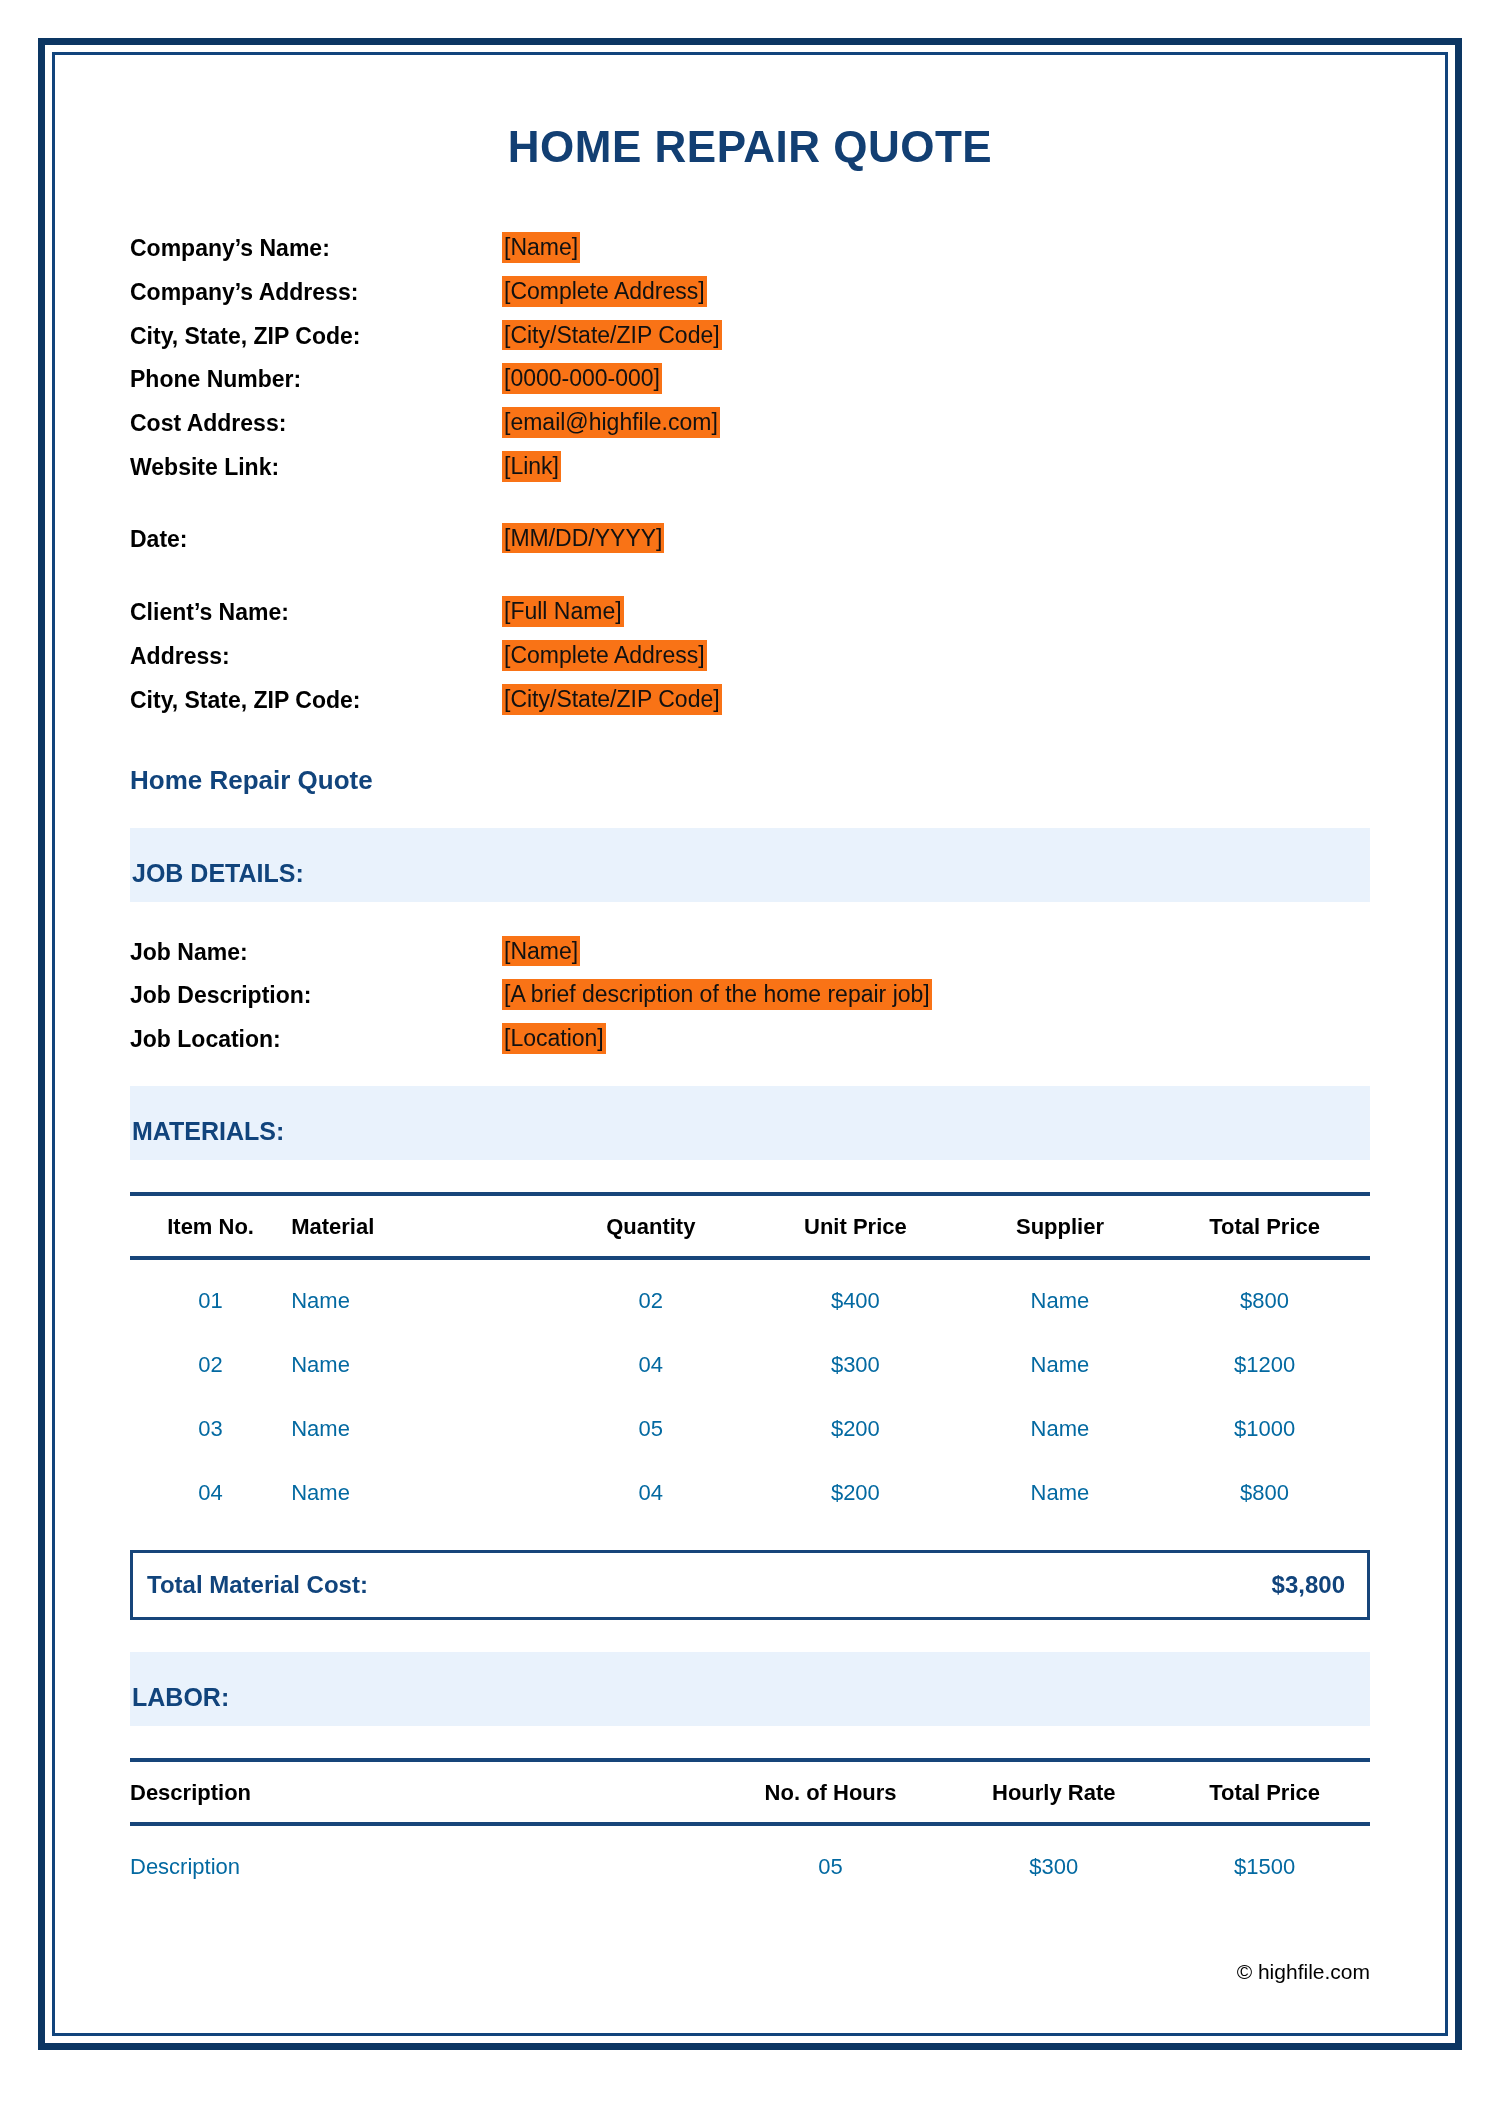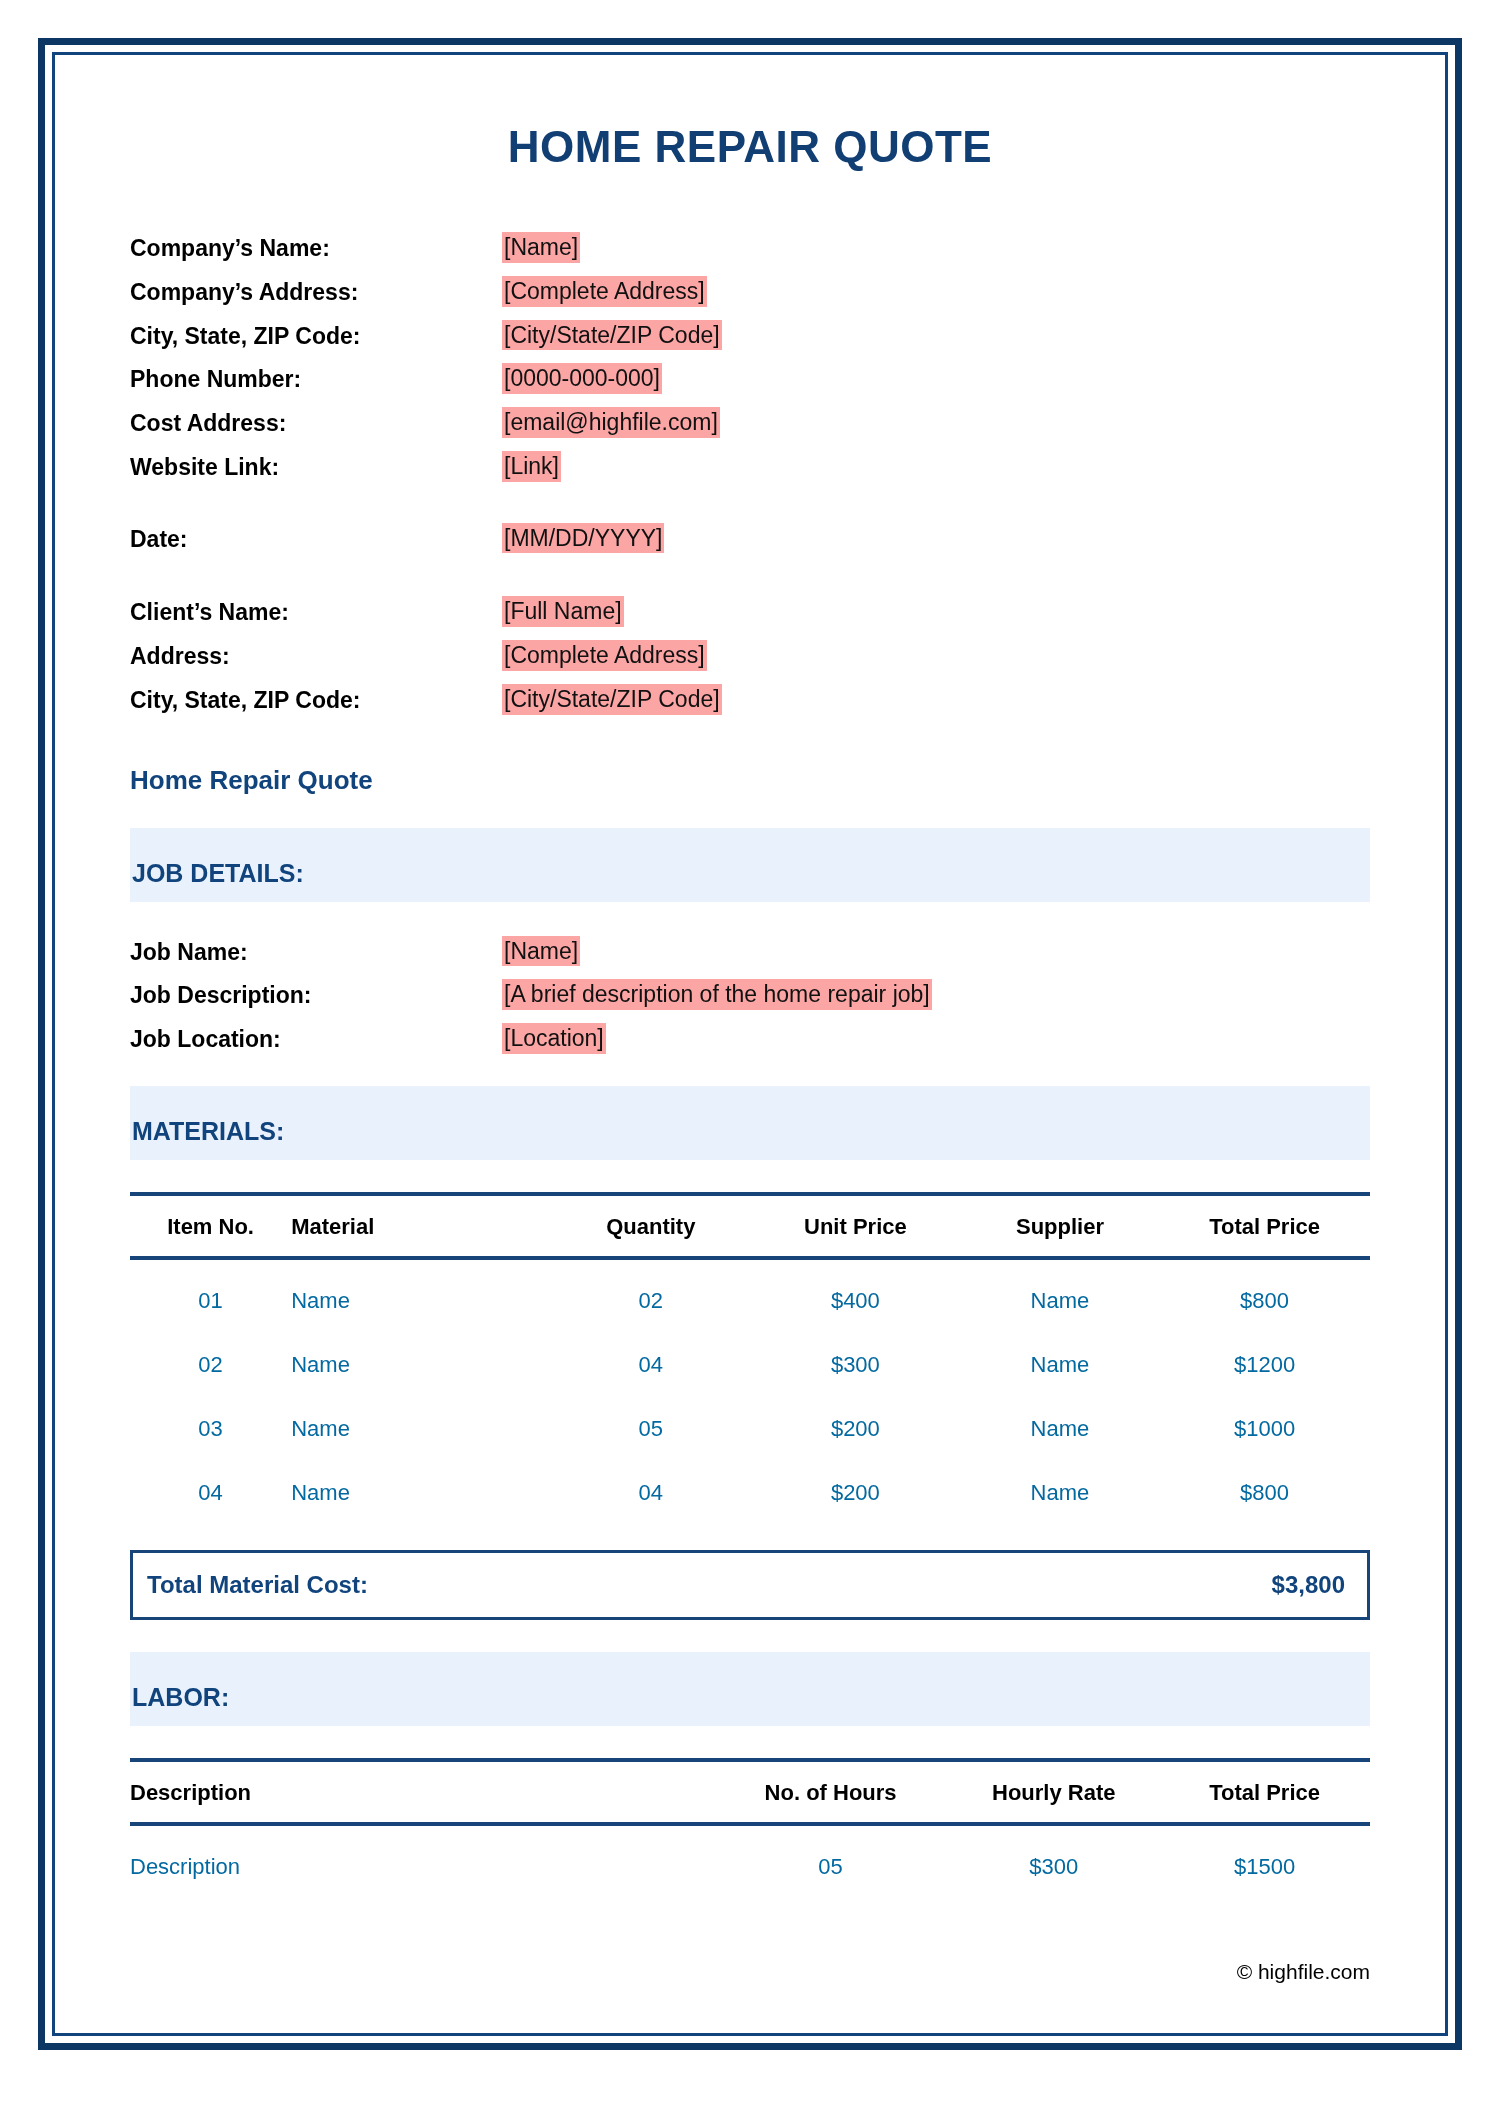--- a/index.html
+++ b/index.html
@@ -73,21 +73,21 @@
     width: 372px;
     flex: 0 0 372px;
     font-size: 23px;
     font-weight: bold;
     color: #000000;
     line-height: 1.25;
   }
   .field-value {
     font-size: 23px;
     color: #111111;
-    background: #fca5a5;
+    background: #f97316;
     line-height: 1.25;
     padding: 1px 2px;
     display: inline-block;
   }
   .gap-sm { height: 28px; }
   .gap-md { height: 30px; }
 
   
   .section-title-plain {
     color: #11447c;

